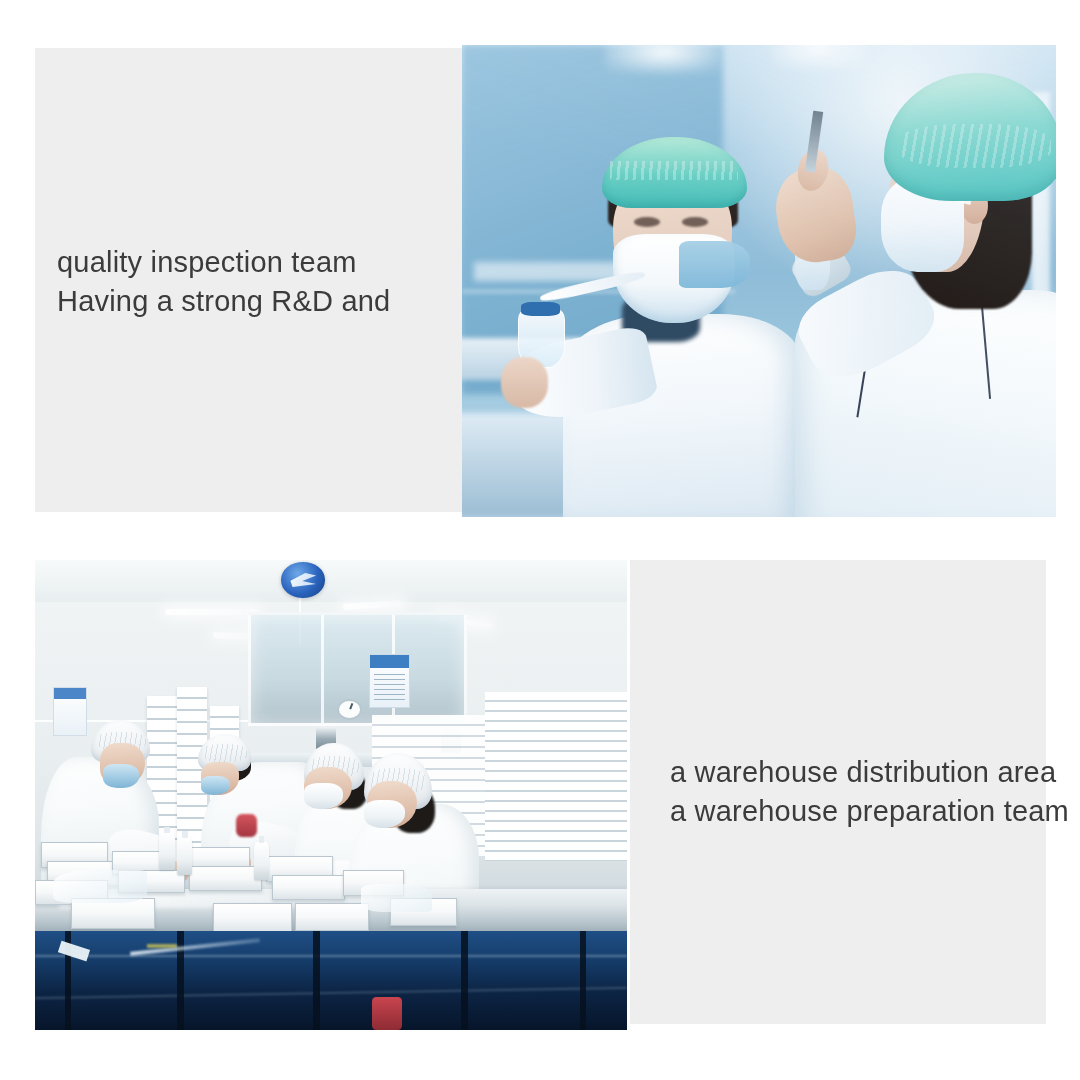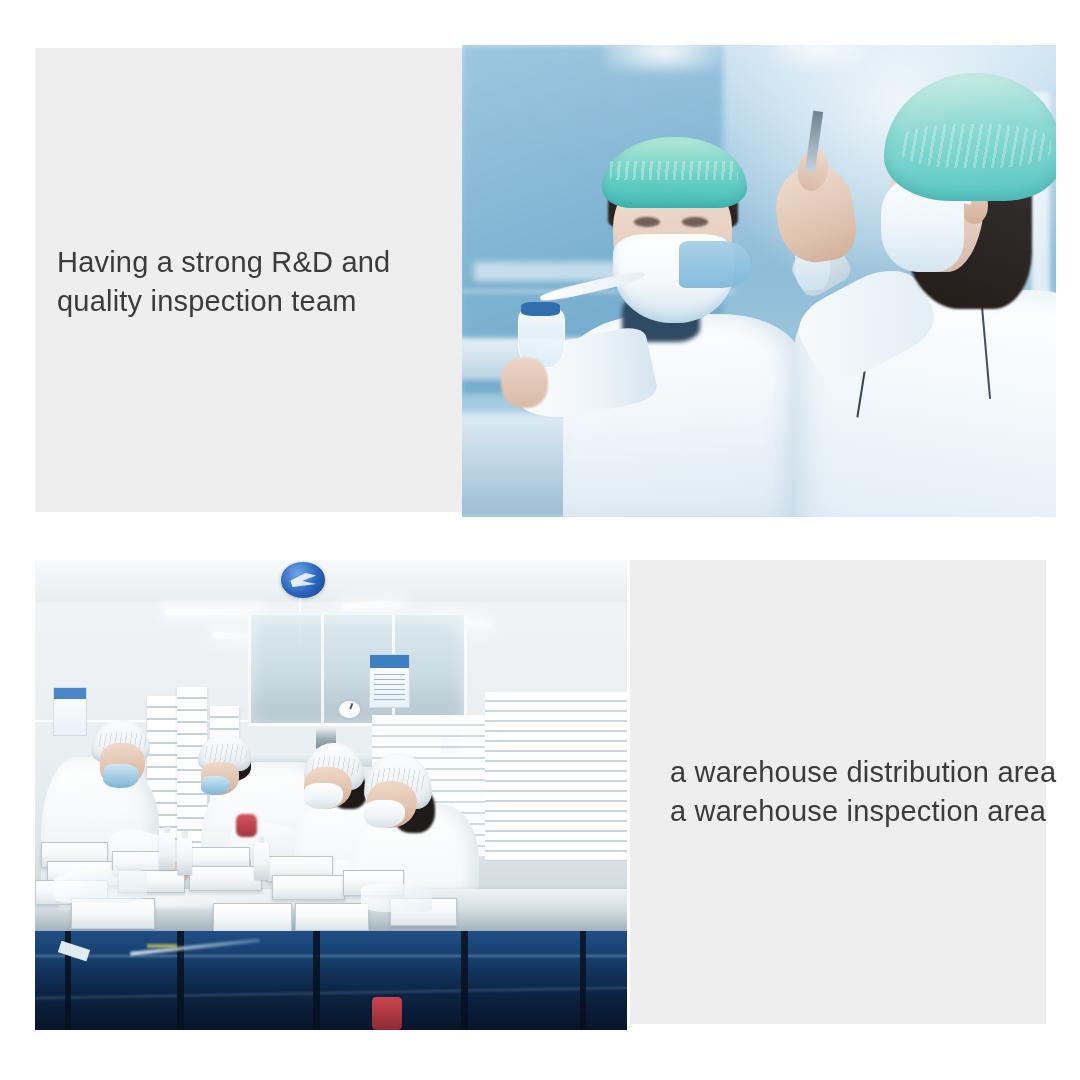--- a/index.html
+++ b/index.html
@@ -530,22 +530,22 @@
   }
 </style>
 </head>
 <body>
 
 <div class="page">
 
   <div class="gray-panel" style="left:35px; top:48px; width:465px; height:464px;"></div>
 
   <div class="caption" style="left:57px; top:243px;">
+    <span class="line">quality inspection team</span>
     <span class="line">Having a strong R&amp;D and</span>
-    <span class="line">quality inspection team</span>
   </div>
 
   <div class="photo lab" style="left:462px; top:45px; width:594px; height:472px;">
     <div class="wall-left"></div>
     <div class="wall-seam"></div>
     <div class="ceiling-light"></div>
     <div class="ceiling-light b"></div>
     <div class="shelf"></div>
     <div class="bench"></div>
     <div class="bench2"></div>
@@ -586,21 +586,21 @@
     <div class="wB-strap"></div>
     <div class="wB-cap"></div>
 
     <div class="blur-all"></div>
   </div>
 
   <div class="gray-panel" style="left:630px; top:560px; width:416px; height:464px;"></div>
 
   <div class="caption" style="left:643px; top:753px;margin-left:27px;">
     <span class="line">a warehouse distribution area</span>
-    <span class="line">a warehouse inspection area</span>
+    <span class="line">a warehouse preparation team</span>
   </div>
 
   <div class="photo wh" style="left:35px; top:560px; width:592px; height:470px;">
     <div class="wall"></div>
     <div class="ceiling"></div>
     <div class="clight a"></div>
     <div class="clight b"></div>
     <div class="clight c"></div>
     <div class="clight d"></div>
     <div class="sign-cord"></div>

